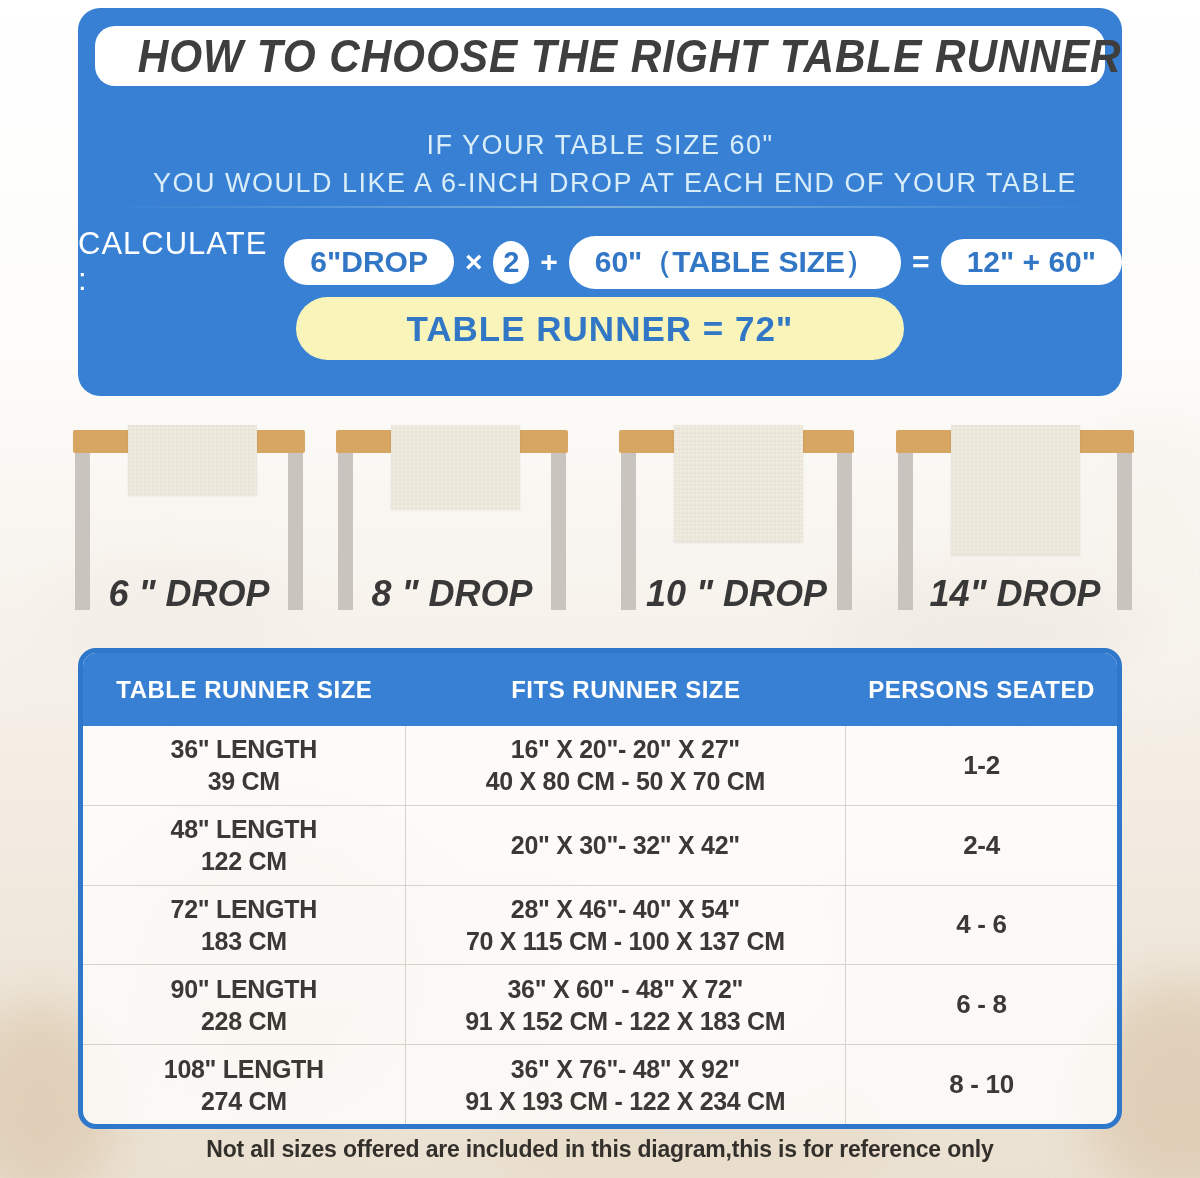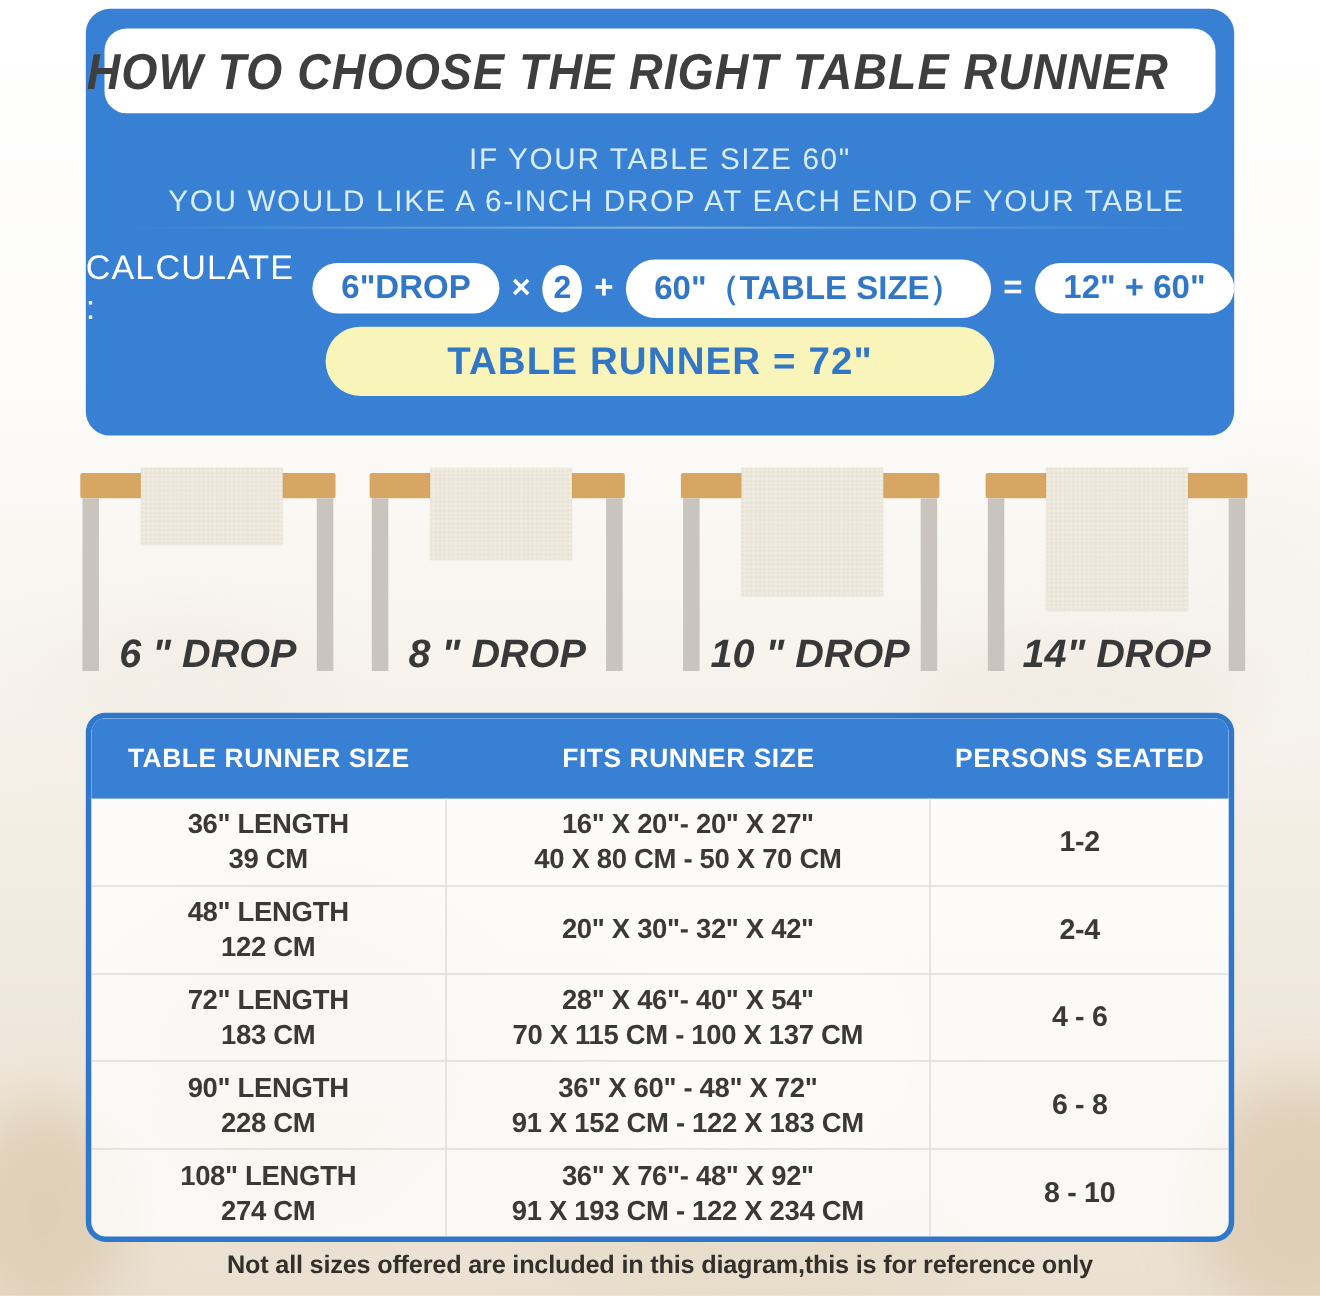--- a/index.html
+++ b/index.html
@@ -20,23 +20,23 @@
   .blob.b6 { left:820px; top:580px; width:330px; height:100px; background:#efe9e0; opacity:.7; }
   .blob.b7 { left:40px; top:560px; width:260px; height:130px; background:#f1ece4; opacity:.6; }
   .blob.b8 { left:540px; top:860px; width:300px; height:240px; background:#f4efe8; opacity:.6; }
 
   
   .top-panel {
     position:absolute; left:78px; top:8px; width:1044px; height:388px;
     background:#3780d4; border-radius:22px;
   }
   .title-banner {
-    position:absolute; left:17px; top:18px; width:1010px; height:77px;
+    position:absolute; left:17px; top:18px; width:1010px; height:60px;
     background:#ffffff; border-radius:20px;
-    display:flex; align-items:center; justify-content:flex-end;
+    display:flex; align-items:center; justify-content:flex-start;
   }
   .title-banner h1 {
     font-size:46px; font-weight:900; font-style:italic; color:#3e3e3e;
     letter-spacing:1px; white-space:nowrap; transform:scaleX(0.92);
   }
   .sub { position:absolute; width:100%; text-align:center; color:#d9edf9;
          font-size:27px; font-weight:500; letter-spacing:1.5px; white-space:nowrap; }
   .sub1 { top:122px; }
   .sub2 { top:160px;padding-left:30px; }
   .panel-divider { position:absolute; top:198px; left:28px; right:28px; height:2px;

